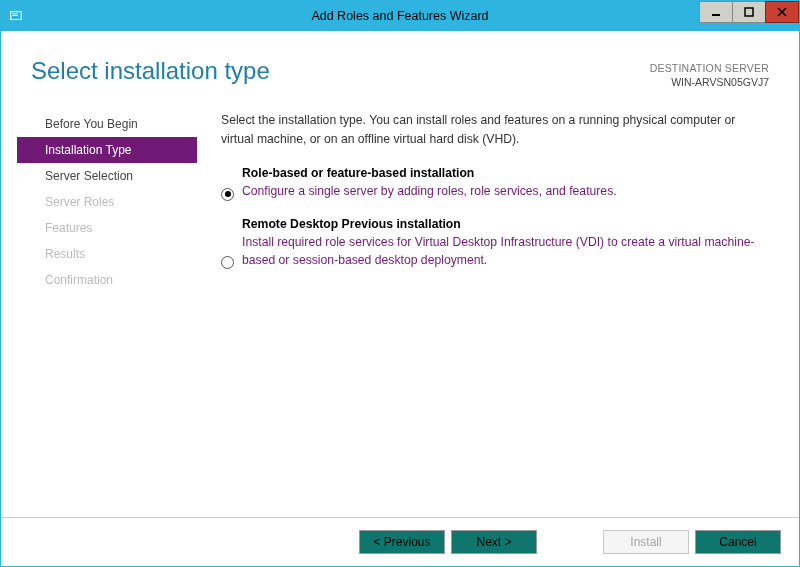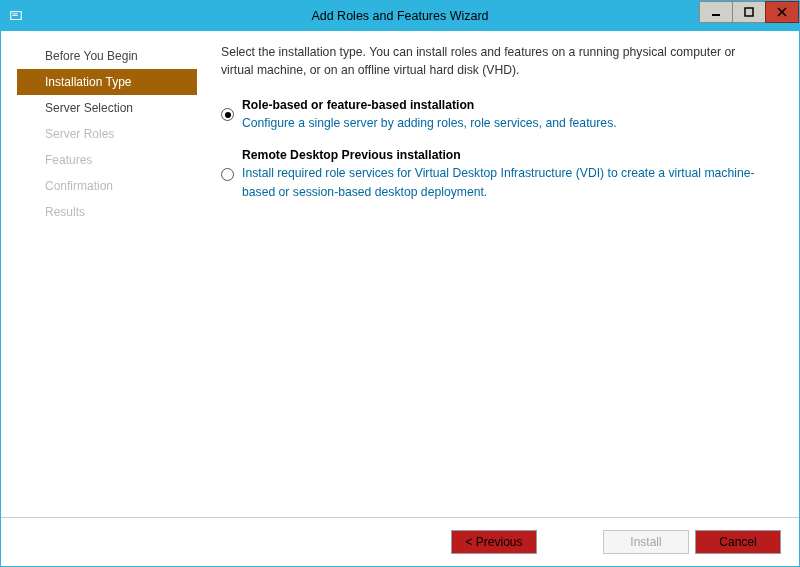--- a/index.html
+++ b/index.html
@@ -99,69 +99,69 @@
     padding-top: 6px;
   }
   .sidebar .step {
     font-size: 12px;
     padding: 4px 0 4px 28px;
     color: #444;
     cursor: default;
     line-height: 1.5;
   }
   .sidebar .step.active {
-    background: #a16207;
+    background: #701a75;
     color: #fff;
   }
   .sidebar .step.disabled {
     color: #bbb;
   }
   .content {
     flex: 1;
     padding: 6px 0 0 24px;
     color: #333;
     font-size: 12.2px;
     line-height: 1.5;
   }
   .content .intro { margin-bottom: 16px; color: #333; }
   .opt-row {
     display: flex;
-    align-items: center;
+    align-items: flex-end;
     margin-bottom: 14px;
   }
   .radio {
     width: 13px; height: 13px;
     border: 1px solid #555;
     border-radius: 50%;
     margin: 2px 8px 0 0;
     display: flex;
     align-items: center;
     justify-content: center;
     flex: none;
     background: #fff;
   }
   .radio .dot {
     width: 6px; height: 6px;
     background: #000;
     border-radius: 50%;
   }
   .opt-text .opt-title { font-weight: bold; color: #000; }
-  .opt-text .opt-desc { color: #0369a1; }
+  .opt-text .opt-desc { color: #701a75; }
   .footer {
     border-top: 1px solid #ccc;
     padding: 12px 18px;
     display: flex;
     justify-content: flex-end;
     gap: 6px;
   }
   .footer .gap { width: 14px; }
   .btn {
     width: 86px;
     height: 24px;
-    background: #b91c1c;
+    background: #0f766e;
     border: 1px solid #9a9a9a;
     font-size: 12px;
     color: #000;
     display: flex;
     align-items: center;
     justify-content: center;
     cursor: default;
   }
   .btn.disabled {
     color: #a6a6a6;
@@ -197,30 +197,37 @@
         </div>
       <div class="ctl close">
           <svg width="10" height="10">
             <line x1="1" y1="1" x2="9" y2="9" stroke="#000" stroke-width="1.6"></line>
             <line x1="9" y1="1" x2="1" y2="9" stroke="#000" stroke-width="1.6"></line>
           </svg>
         </div>
     </div>
   </div>
 
+  <div class="header-row">
+    <div class="page-title">Select installation type</div>
+    <div class="dest-block">
+      <div class="dest-label">DESTINATION SERVER</div>
+      <div class="dest-value">WIN-ARVSN05GVJ7</div>
+    </div>
+  </div>
 
   <div class="body-row">
     <div class="sidebar">
       <div class="step">Before You Begin</div>
       <div class="step active">Installation Type</div>
       <div class="step">Server Selection</div>
       <div class="step disabled">Server Roles</div>
       <div class="step disabled">Features</div>
+      <div class="step disabled">Results</div>
       <div class="step disabled">Confirmation</div>
-      <div class="step disabled">Results</div>
     </div>
 
     <div class="content">
       <div class="intro">Select the installation type. You can install roles and features on a running physical computer or virtual machine, or on an offline virtual hard disk (VHD).</div>
 
       <div class="opt-row">
         <div class="radio">
             <div class="dot"></div>
           </div>
         <div class="opt-text">
@@ -234,18 +241,19 @@
         <div class="opt-text">
           <div class="opt-title">Remote Desktop Previous installation</div>
           <div class="opt-desc">Install required role services for Virtual Desktop Infrastructure (VDI) to create a virtual machine-based or session-based desktop deployment.</div>
         </div>
       </div>
     </div>
   </div>
 
   <div class="footer">
     <div class="btn">&lt; Previous</div>
+    <div class="btn">Next &gt;</div>
     <div class="gap"></div>
     <div class="btn disabled">Install</div>
     <div class="btn">Cancel</div>
   </div>
 
 </div>
 
 </body></html>

